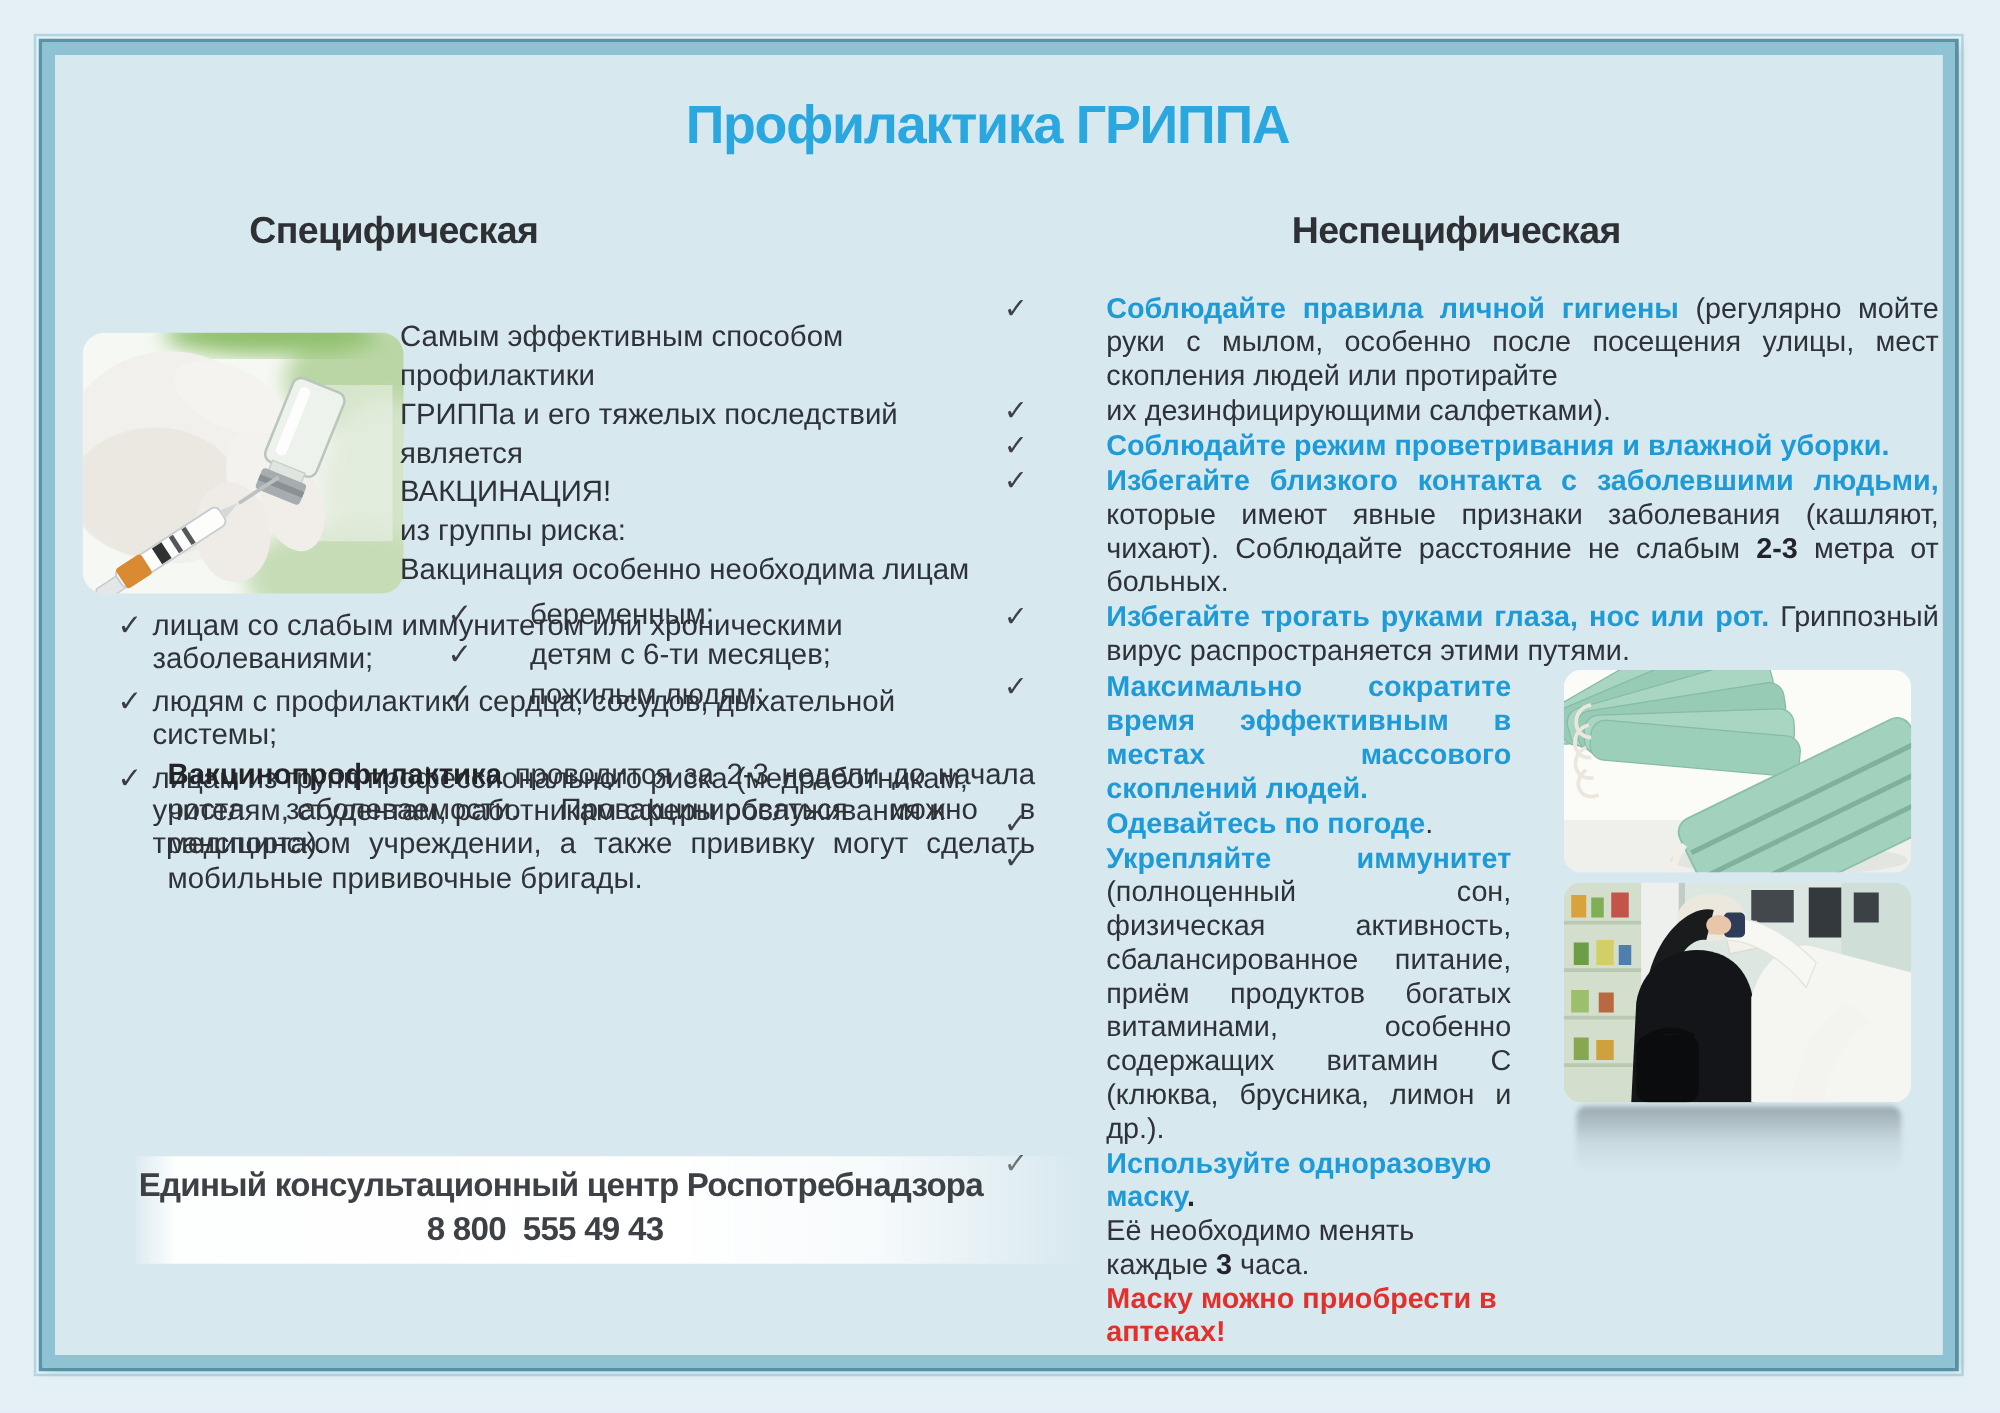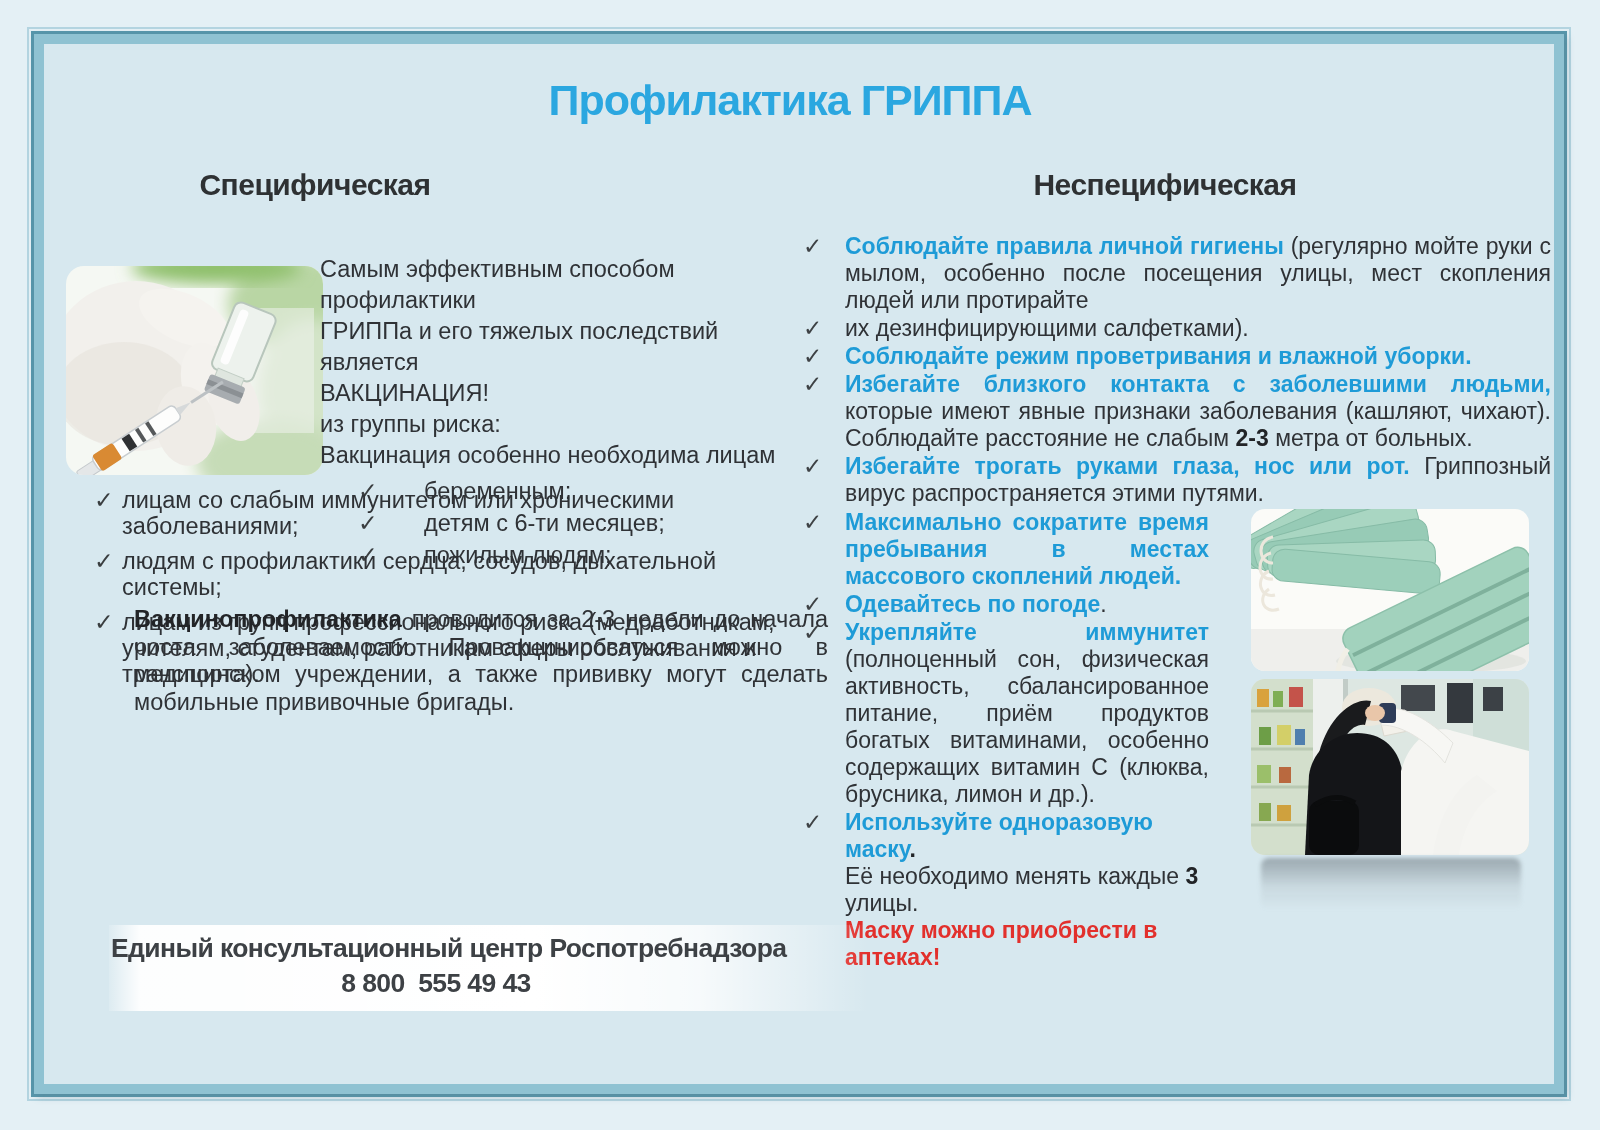--- a/index.html
+++ b/index.html
@@ -32,21 +32,21 @@
   .risk-row .chk{width:28px;flex:none;font-weight:bold;color:#3a3e40;}
   .risk-row .txt{flex:1;}
 
   .vacc-par{position:absolute;left:94px;top:606px;width:694px;font-size:23.5px;line-height:27.5px;
             text-align:justify;color:#2f3236;margin-left:40px;}
   .vacc-par b{color:#222427;}
 
   .right-col{position:absolute;left:803px;top:233px;width:748px;font-size:23px;line-height:27px;color:#2f3236;}
   .r-row{display:flex;align-items:flex-start;margin-bottom:1px;}
   .r-row .chk{width:20px;flex:none;margin-right:22px;font-weight:bold;color:#3e4245;}
-  .r-row .txt{flex:1;text-align:justify;}
+  .r-row .txt{flex:1;text-align:justify;margin-left:40px;}
   .blue{color:#1e9bd7;font-weight:bold;}
   .bold{font-weight:bold;color:#222427;}
   .red{color:#e2302c;font-weight:bold;}
   .lower{display:flex;align-items:flex-start;margin-top:2px;}
   .narrow{width:406px;}
   .img-col{width:280px;margin-left:42px;}
   #masks-photo{position:relative;width:278px;height:162px;border-radius:14px;}
   #pharmacy-photo{position:relative;width:278px;height:176px;border-radius:14px;margin-top:8px;}
   .reflection{width:260px;height:52px;margin:3px auto 0;border-radius:8px;
       background:linear-gradient(to bottom,rgba(95,105,112,.5),rgba(140,150,156,.18) 55%,rgba(160,170,176,0));
@@ -178,38 +178,38 @@
       <div class="r-row">
         <span class="chk">✓</span>
         <span class="txt"><span class="blue">Избегайте трогать руками глаза, нос или рот.</span><span> Гриппозный вирус распространяется этими путями.</span></span>
       </div>
 
       <div class="lower">
         <div class="narrow">
 
           <div class="r-row">
             <span class="chk">✓</span>
-            <span class="txt"><span class="blue">Максимально сократите время пребывания в местах массового скоплений людей.</span></span>
+            <span class="txt"><span class="blue">Максимально сократите время эффективным в местах массового скоплений людей.</span></span>
           </div>
 
           <div class="r-row">
             <span class="chk">✓</span>
             <span class="txt"><span class="blue">Одевайтесь по погоде</span><span>.</span></span>
           </div>
 
           <div class="r-row">
             <span class="chk">✓</span>
             <span class="txt"><span class="blue">Укрепляйте иммунитет</span><span> (полноценный сон, физическая активность, сбалансированное питание, приём продуктов богатых витаминами, особенно содержащих витамин С (клюква, брусника, лимон и др.).</span></span>
           </div>
 
           <div class="r-row">
             <span class="chk">✓</span>
             <span class="txt" style="text-align:left">
               <span class="blue">Используйте одноразовую маску</span><span class="bold">.</span><br>
-              <span>Её необходимо менять каждые </span><span class="bold">3</span><span> улицы.</span><br>
+              <span>Её необходимо менять каждые </span><span class="bold">3</span><span> часа.</span><br>
               <span class="red">Маску можно приобрести в аптеках!</span>
             </span>
           </div>
         </div>
 
         <div class="img-col">
           <div class="photo" id="masks-photo">
             <svg width="278" height="162" viewBox="0 0 278 162">
               <rect width="278" height="162" fill="#fbfbf8"></rect>
               <rect y="120" width="278" height="42" fill="#efefec"></rect>

